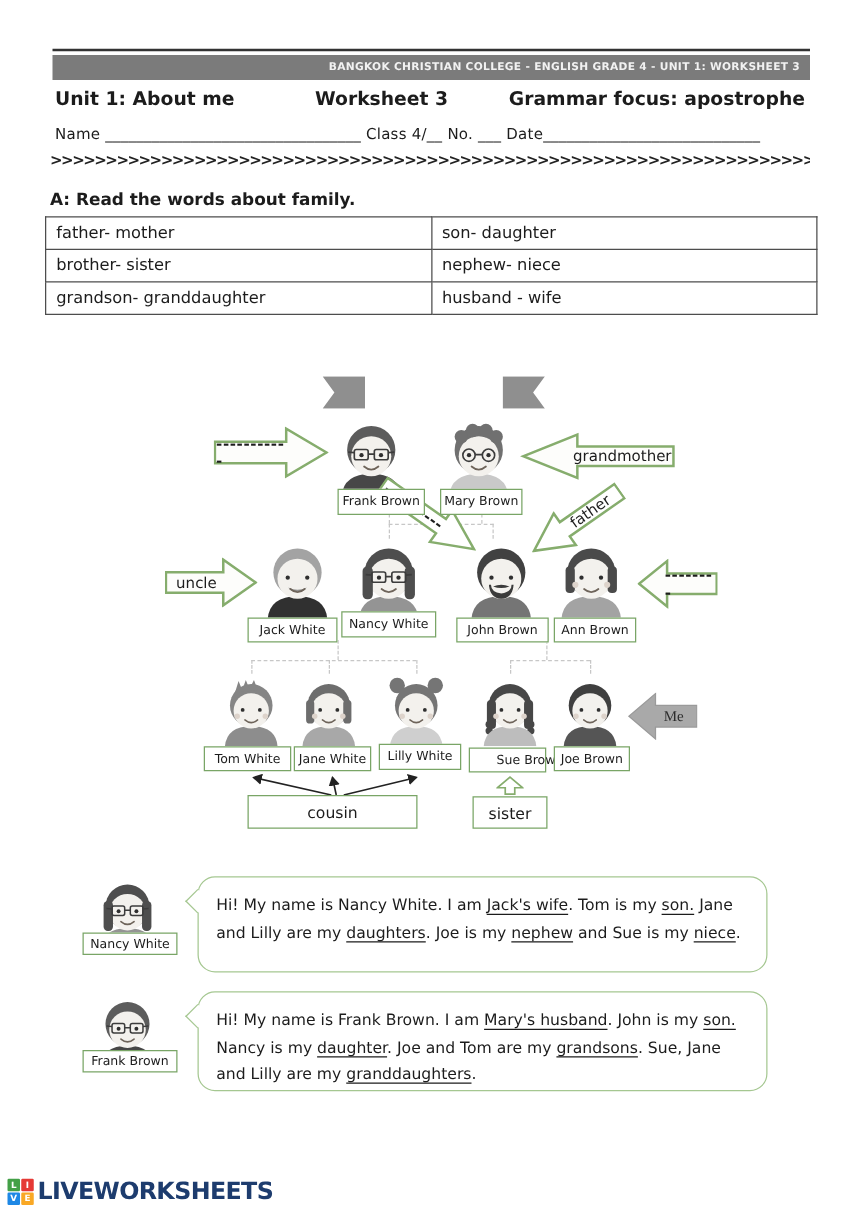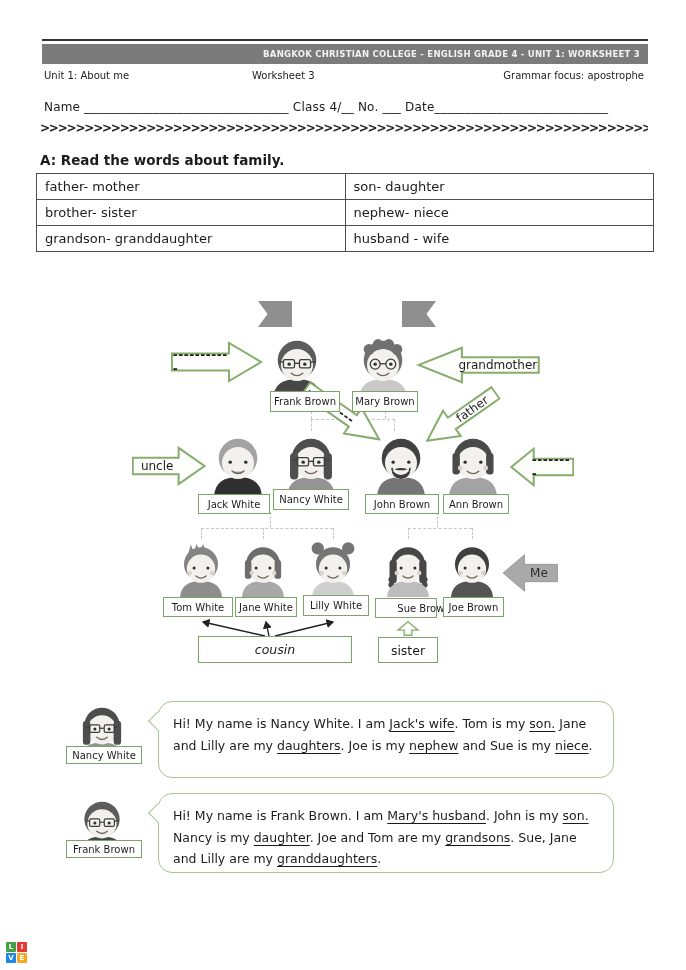--- a/index.html
+++ b/index.html
@@ -5,21 +5,21 @@
   * { box-sizing: border-box; margin: 0; padding: 0; }
   html,body { background:#ffffff; }
   body { font-family: "DejaVu Sans", "Liberation Sans", sans-serif; color:#1c1c1c; }
   .page { position:relative; width:686px; height:970px; background:#fff; overflow:hidden; }
 
   
   .top-rule { position:absolute; left:42px; top:39px; width:606px; height:2px; background:#333; }
   .gray-bar { position:absolute; left:42px; top:44px; width:606px; height:20px; background:#7b7b7b;
               color:#f2f2f2; font-size:8.5px; font-weight:bold; letter-spacing:.25px;
               line-height:20px; text-align:right; padding-right:8px; }
-  .title-row span { position:absolute; top:70px; font-size:10px; font-weight:normal; }
+  .title-row span { position:absolute; top:70px; font-size:15px; font-weight:bold; }
   .t-unit { left:44px; } .t-ws { left:252px; } .t-gr { right:42px; }
   .name-line { position:absolute; left:44px; top:100px; font-size:12px; letter-spacing:.2px; white-space:nowrap; }
   .chevrons { position:absolute; left:40px; top:121px; width:608px; height:16px; overflow:hidden;
               font-size:12px; font-weight:bold; letter-spacing:-1.2px; color:#222; }
   .sec-title { position:absolute; left:40px; top:152px; font-size:13.5px; font-weight:bold; }
 
   
   table.vocab { position:absolute; left:36px; top:173px; width:618px; border-collapse:collapse; }
   table.vocab td { border:1.2px solid #4d4d4d; height:26px; font-size:13px; padding-left:8px; width:50%; }
 
@@ -306,38 +306,38 @@
         <circle cx="24.5" cy="51" r="3" fill="#ddd3cb"></circle>
         <circle cx="55.5" cy="51" r="3" fill="#ddd3cb"></circle>
         <path d="M33 55 Q40 61 47 55" stroke="#6e645a" stroke-width="1.7" fill="none" stroke-linecap="round"></path>
       </svg></span>
   <div class="namebox" style="left:163px; top:597px; width:70px; height:20px;text-align:center;">Tom White</div>
   <div class="namebox" style="left:235px; top:597px; width:62px; height:20px;">Jane White</div>
   <div class="namebox" style="left:303px; top:595px; width:66px; height:21px;">Lilly White</div>
   <div class="namebox" style="left:375px; top:598px; width:62px; height:20px;padding-left:36px;">Sue Brown</div>
   <div class="namebox" style="left:443px; top:597px; width:61px; height:20px;">Joe Brown</div>
 
-  <div class="callout cl" style="left:502px; top:554px; width:56px; height:38px;">
+  <div class="callout cl" style="left:502px; top:554px; width:56px; height:38px;font-family:Liberation Serif, serif;">
     <svg class="shape" viewBox="0 0 100 44" preserveAspectRatio="none">
         <polygon points="99,12 40,12 40,1 2,22 40,43 40,32 99,32" fill="#a9a9a9" stroke="#9a9a9a" stroke-width="1" vector-effect="non-scaling-stroke"></polygon>
       </svg>
     <span class="lbl me-lbl">Me</span>
   </div>
 
   <svg style="position:absolute; left:195px; top:619px;" width="150" height="18">
     <defs>
       <marker id="ah" markerWidth="7" markerHeight="7" refX="5" refY="3.5" orient="auto">
           <path d="M0,0 L6,3.5 L0,7 Z" fill="#222"></path>
         </marker>
     </defs>
     <line x1="70" y1="17" x2="8" y2="3" stroke="#222" stroke-width="1.3" marker-end="url(#ah)"></line>
     <line x1="74" y1="17" x2="71" y2="3" stroke="#222" stroke-width="1.3" marker-end="url(#ah)"></line>
     <line x1="80" y1="17" x2="138" y2="3" stroke="#222" stroke-width="1.3" marker-end="url(#ah)"></line>
   </svg>
-  <div class="bigbox" style="left:198px; top:636px; width:154px; height:27px;font-style:italic;">cousin</div>
+  <div class="bigbox" style="left:198px; top:636px; width:136px; height:27px;">cousin</div>
 
   <svg style="position:absolute; left:397px; top:620px;" width="22" height="17" viewBox="0 0 26 18">
     <polygon points="13,1 25,11 17.5,11 17.5,17 8.5,17 8.5,11 1,11" fill="#ffffff" stroke="#86ad6d" stroke-width="1.6"></polygon>
   </svg>
   <div class="bigbox" style="left:378px; top:637px; width:60px; height:26px;">sister</div>
 
   <span class="av" style="left:72px; top:696px;"><svg viewBox="0 0 80 84" width="60" height="63" xmlns="http://www.w3.org/2000/svg">
         <path d="M11 84 Q13 62 40 62 Q67 62 69 84 Z" fill="#949494"></path>
         <circle cx="40" cy="39" r="23.5" fill="#4e4e4e"></circle>
         <circle cx="40" cy="45" r="19.5" fill="#f3f1ed"></circle>
@@ -381,15 +381,16 @@
     <div class="txt"><span>Hi! My name is Frank Brown. I am </span><span class="u">Mary's husband</span><span>. John is my </span><span class="u">son.</span><span> Nancy is my </span><span class="u">daughter</span><span>. Joe and Tom are my </span><span class="u">grandsons</span><span>. Sue, Jane and Lilly are my </span><span class="u">granddaughters</span><span>.</span></div>
   </div>
 
   <div class="footer">
     <span class="logo-grid">
       <span class="lb0">L</span>
       <span class="lb1">I</span>
       <span class="lb2">V</span>
       <span class="lb3">E</span>
     </span>
+    <span class="brand">LIVEWORKSHEETS</span>
   </div>
 
 </div>
 
 </body></html>

